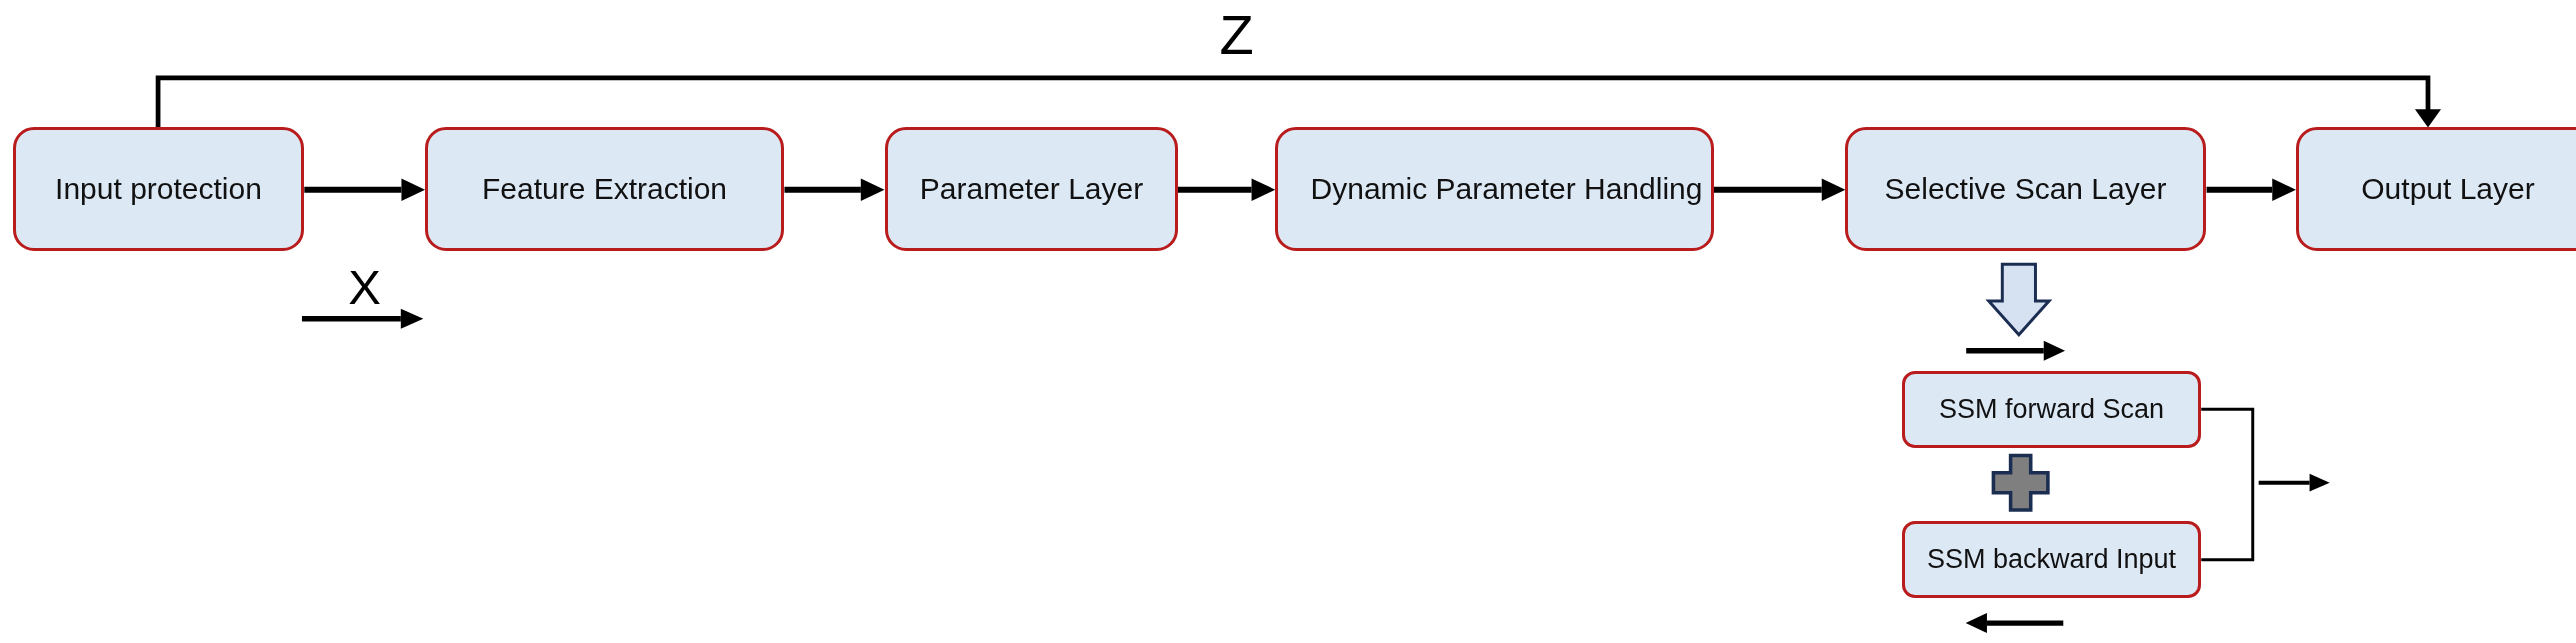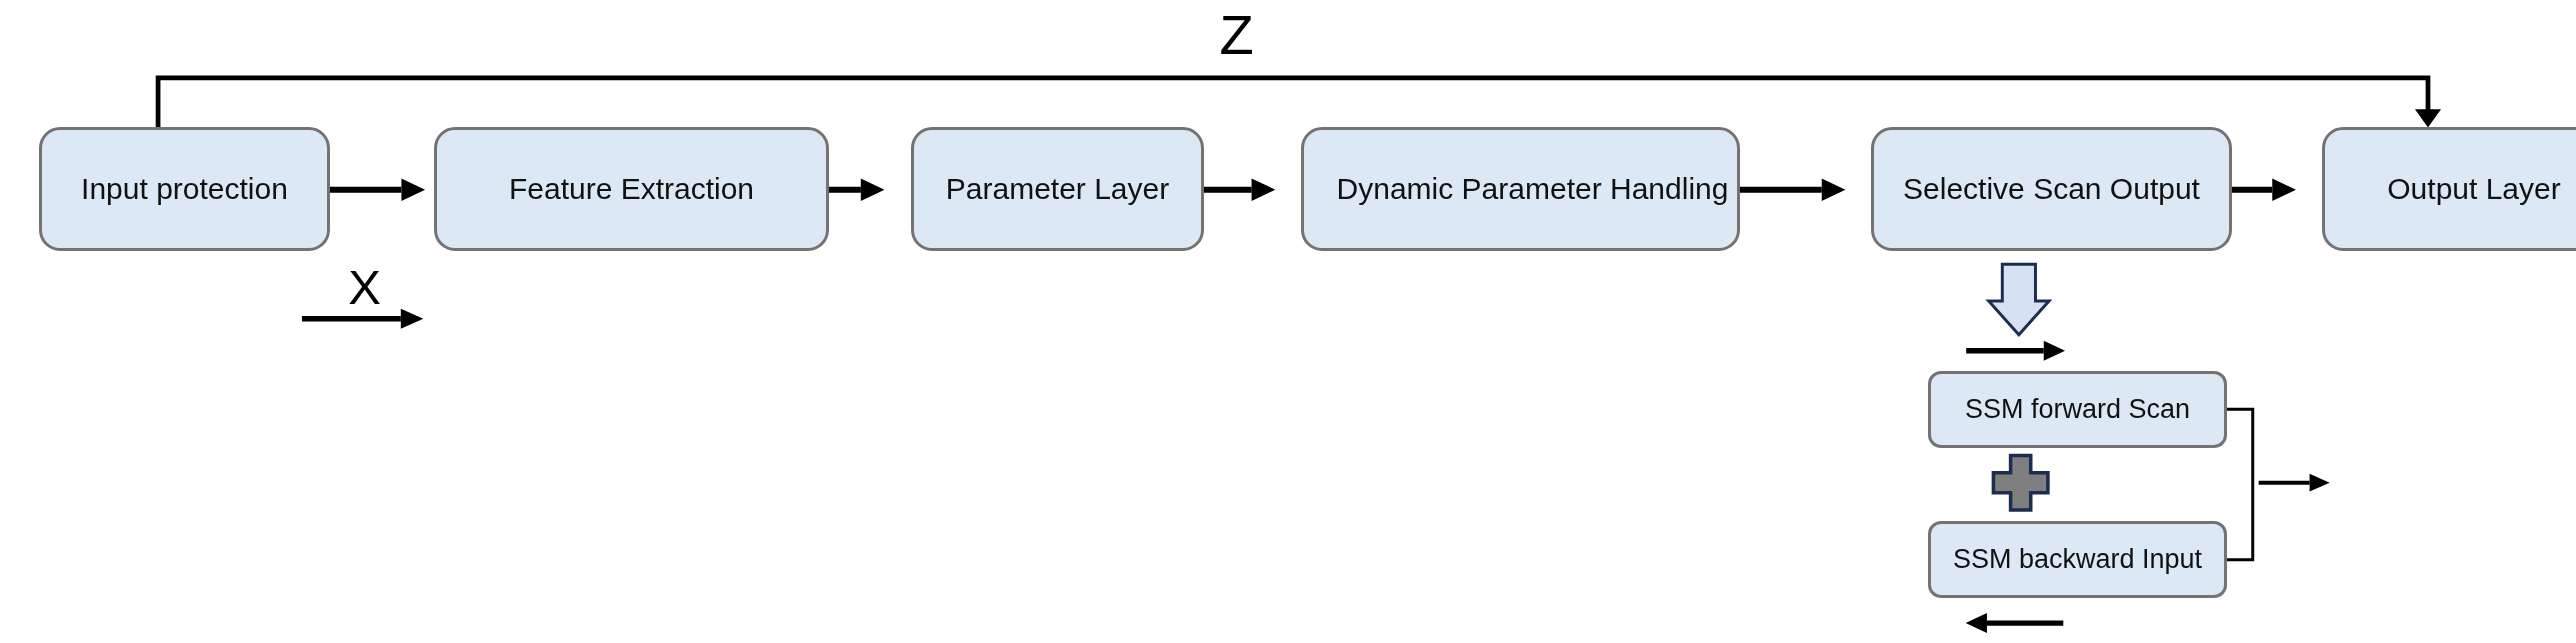--- a/index.html
+++ b/index.html
@@ -12,28 +12,27 @@
     width: 2576px;
     height: 644px;
     background: #ffffff;
     font-family: "Liberation Sans", "DejaVu Sans", sans-serif;
     overflow: hidden;
   }
   .node {
     position: absolute;
     box-sizing: border-box;
     background: #dde8f5;
-    border: 3px solid #737373;
+    border: 3px solid #b91c1c;
     border-radius: 21px;
     display: flex;
     align-items: center;
     justify-content: center;
     color: #111111;
     text-align: center;
-    margin-left: 26px;
   }
   .row1 {
     top: 127px;
     height: 124px;
     font-size: 30px;
   }
   .ssm {
     left: 1902px;
     width: 299px;
     height: 77px;
@@ -120,31 +119,31 @@
 
     <g>
       <line x1="3356" y1="1052" x2="3485" y2="1052" stroke="#000000" stroke-width="9"></line>
       <polygon points="3356,1035 3356,1069 3320,1052" fill="#000000"></polygon>
     </g>
   </svg>
 
   <div class="node row1" style="left:13px;   width:291px;">
     <span>Input protection</span>
   </div>
-  <div class="node row1" style="left:408px;  width:395px;text-align:center;">
+  <div class="node row1" style="left:425px;  width:359px;text-align:center;">
     <span>Feature Extraction</span>
   </div>
   <div class="node row1" style="left:885px; width:293px;">
     <span>Parameter Layer</span>
   </div>
   <div class="node row1" style="left:1275px; width:439px;padding-left:24px;">
     <span>Dynamic Parameter Handling</span>
   </div>
   <div class="node row1" style="left:1845px; width:361px;">
-    <span>Selective Scan Output</span>
+    <span>Selective Scan Layer</span>
   </div>
   <div class="node row1" style="left:2296px; width:304px;">
     <span>Output Layer</span>
   </div>
 
   <div class="node ssm" style="top:371px;">
     <span>SSM forward Scan</span>
   </div>
   <div class="node ssm" style="top:521px;">
     <span>SSM backward Input</span>

